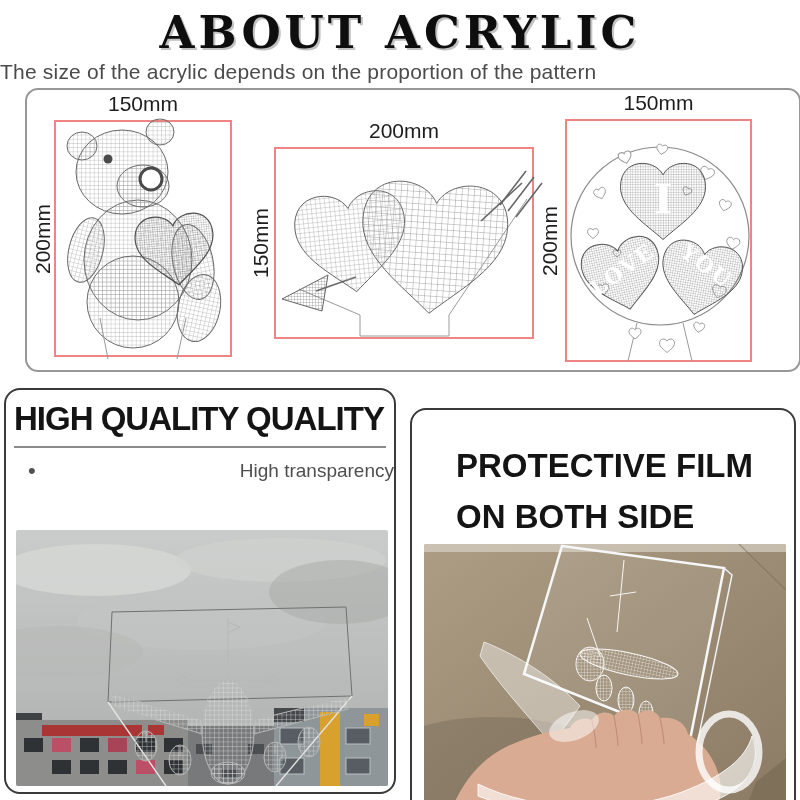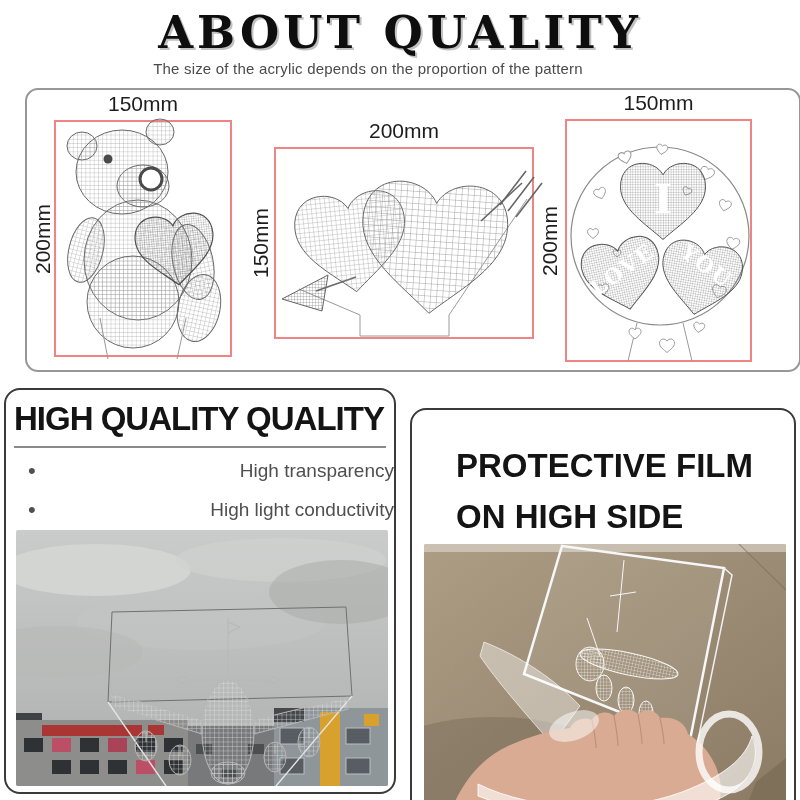--- a/index.html
+++ b/index.html
@@ -9,22 +9,22 @@
     font-family:"Liberation Sans", sans-serif; overflow:hidden;
   }
   
   .title {
     position:absolute; top:6px; left:0; width:800px; text-align:center;
     font-family:"DejaVu Serif", serif; font-weight:700; font-size:45px;
     letter-spacing:4px; color:#0e0e0e;
     text-shadow:2px 2px 0 #c2c2c2;
   }
   .subtitle {
-    position:absolute; top:60px; left:0; width:736px; text-align:center;
-    font-size:15px; color:#4b4b4b; letter-spacing:.2px;
+    position:absolute; top:60px; left:0; width:736px; 
+    font-size:21px; color:#4b4b4b; letter-spacing:.2px;
   }
   
   .size-guide {
     position:absolute; left:25px; top:88px; width:776px; height:284px;
     border:2px solid #979797; border-radius:13px; background:#fff;
   }
   .red-box { position:absolute; border:2px solid #ee8484; background:#fff; }
   .red-box svg { position:absolute; left:0; top:0; overflow:visible; }
   .dim-top {
     position:absolute; text-align:center; font-size:21px; color:#1d1d1d; font-weight:400;
@@ -86,21 +86,21 @@
     <linearGradient id="tanGrad" x1="0" y1="0" x2="1" y2="1">
       <stop offset="0" stop-color="#ad9d85"></stop>
         <stop offset="1" stop-color="#8b7b64"></stop>
     </linearGradient>
     <path id="heartShape" vector-effect="non-scaling-stroke" d="M0,-26 C-10,-46 -50,-46 -50,-12 C-50,14 -20,32 0,50 C20,32 50,14 50,-12 C50,-46 10,-46 0,-26 Z"></path>
   </defs>
 </svg>
 
 <div class="page">
 
-  <div class="title">ABOUT QUALITY</div>
+  <div class="title">ABOUT ACRYLIC</div>
   <div class="subtitle">The size of the acrylic depends on the proportion of the pattern</div>
 
   <div class="size-guide">
 
     <div class="dim-top" style="left:27px;top:2px;width:178px">150mm</div>
     <div class="dim-side" style="left:4px;top:30px;height:237px">
       <span>200mm</span>
     </div>
     <div class="red-box" style="left:27px;top:30px;width:178px;height:237px">
       <svg width="178" height="237" viewBox="0 0 178 237">
@@ -172,21 +172,20 @@
         <text transform="translate(112,134) rotate(36)" font-family="DejaVu Serif, serif" font-weight="bold" font-size="21" fill="#fff" letter-spacing="2">YOU</text>
       </svg>
     </div>
   </div>
 
   <div class="card card-left">
     <h2>HIGH QUALITY QUALITY</h2>
     <hr>
     <ul class="bullets">
       <li>High transparency</li>
-      <li>High light conductivity</li>
     </ul>
     <div class="photo photo-left">
       <svg width="372" height="256" viewBox="0 0 372 256" preserveAspectRatio="none">
         <rect x="0" y="0" width="372" height="256" fill="url(#skyGrad)"></rect>
         <g>
           <ellipse cx="80" cy="40" rx="95" ry="26" fill="#d6d8d6" opacity="0.8"></ellipse>
           <ellipse cx="265" cy="30" rx="105" ry="22" fill="#cfd1cf" opacity="0.7"></ellipse>
           <ellipse cx="185" cy="92" rx="125" ry="28" fill="#c2c4c3" opacity="0.6"></ellipse>
           <ellipse cx="325" cy="62" rx="72" ry="32" fill="#a7a9a8" opacity="0.5"></ellipse>
           <ellipse cx="42" cy="122" rx="85" ry="26" fill="#b7b9b8" opacity="0.6"></ellipse>
@@ -245,21 +244,21 @@
           <ellipse cx="259" cy="227" rx="11" ry="15" fill="url(#gridW)"></ellipse>
           <ellipse cx="293" cy="212" rx="11" ry="15" fill="url(#gridW)"></ellipse>
         </g>
       </svg>
     </div>
   </div>
 
   <div class="card card-right">
     <div class="film-title">
       <div>PROTECTIVE FILM</div>
-      <div>ON HIGH SIDE</div>
+      <div>ON BOTH SIDE</div>
     </div>
     <div class="photo photo-right">
       <svg width="362" height="264" viewBox="0 0 362 264" preserveAspectRatio="none">
         <defs>
           <clipPath id="sheetClip">
               <path d="M138,2 L300,24 L266,196 L100,130 Z"></path>
             </clipPath>
         </defs>
         <rect x="0" y="0" width="362" height="264" fill="url(#tanGrad)"></rect>
         <rect x="0" y="0" width="362" height="8" fill="#d8d2c6" opacity="0.7"></rect>

